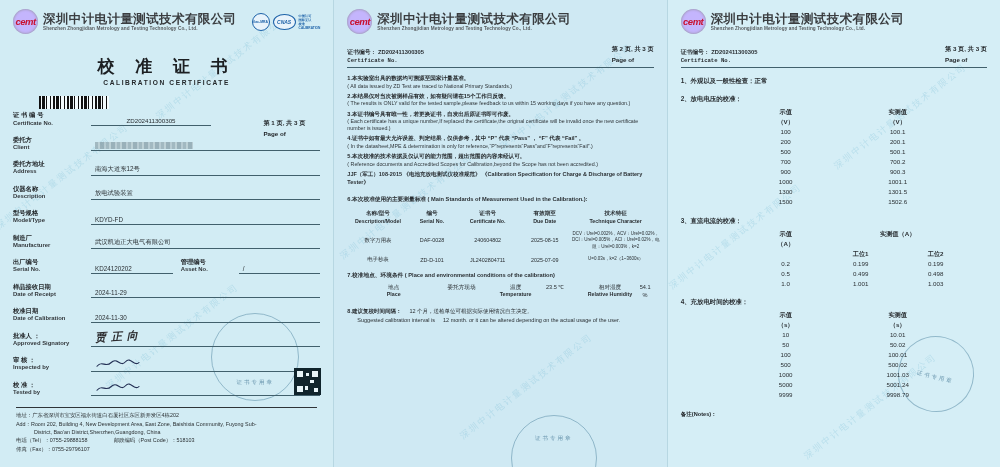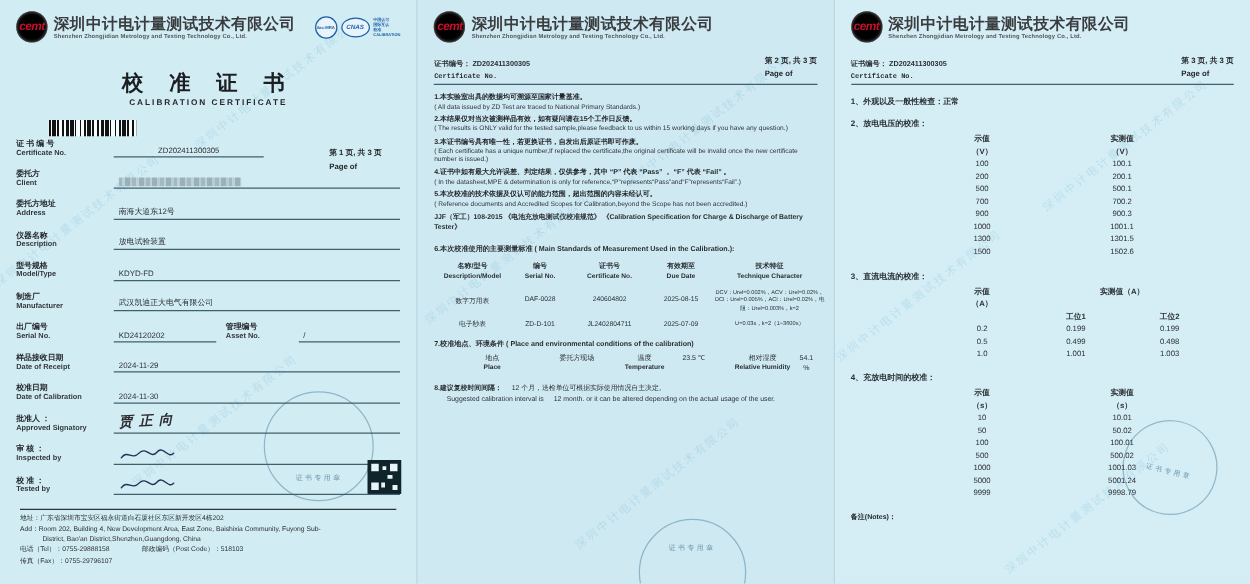--- a/index.html
+++ b/index.html
@@ -10,21 +10,21 @@
   .p1{background:#d2ecf4;}
   .p2{background:#cfe9f3;border-left:1px solid #b7d7e2;}
   .p3{background:#d5eef6;border-left:1px solid #b7d7e2;}
 
   
   .wm{position:absolute;font-size:9px;color:rgba(80,170,200,0.22);white-space:nowrap;
       transform:rotate(-38deg);letter-spacing:2px;pointer-events:none;}
 
   
   .hdr{display:flex;align-items:center;gap:5px;position:relative;z-index:2;margin-top:3px;}
-  .logo{width:25px;height:25px;border-radius:50%;background:#000000;flex:0 0 auto;
+  .logo{width:25px;height:25px;border-radius:50%;background:#c4b5fd;flex:0 0 auto;
         display:flex;align-items:center;justify-content:center;box-shadow:inset 0 0 3px #8b8b8f;}
   .logo span{color:#c8102e;font-weight:bold;font-style:italic;font-size:9.5px;letter-spacing:-0.5px;}
   .co{line-height:1.15;}
   .co-cn{font-size:12.5px;font-weight:bold;color:#3a3d40;letter-spacing:0.4px;white-space:nowrap;}
   .co-en{font-size:4.7px;font-weight:bold;color:#55595c;letter-spacing:0.1px;white-space:nowrap;}
   .marks{margin-left:auto;display:flex;align-items:center;gap:3px;}
   .mk1{width:16px;height:16px;border-radius:50%;border:1.3px solid #1d62a8;color:#1d62a8;
        font-size:3.4px;font-weight:bold;display:flex;align-items:center;justify-content:center;text-align:center;background:#e8f3fb;}
   .mk2{width:21px;height:14px;border-radius:50%;border:1.3px solid #1d62a8;color:#1d62a8;
        font-size:5px;font-weight:bold;font-style:italic;display:flex;align-items:center;justify-content:center;background:#e8f3fb;}

